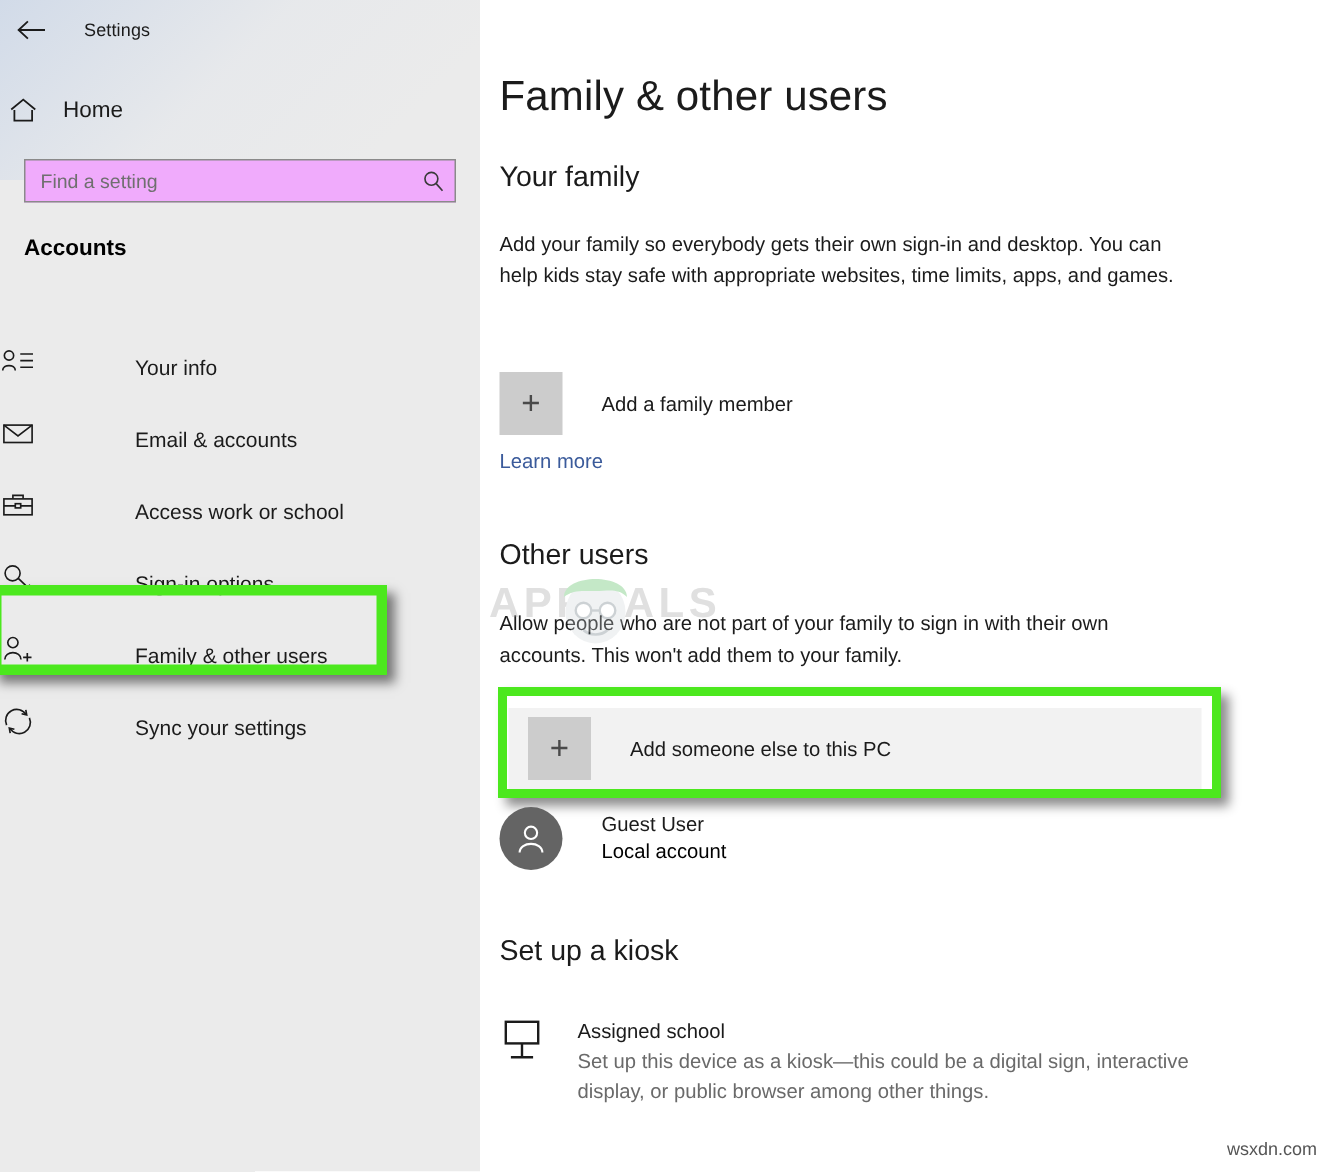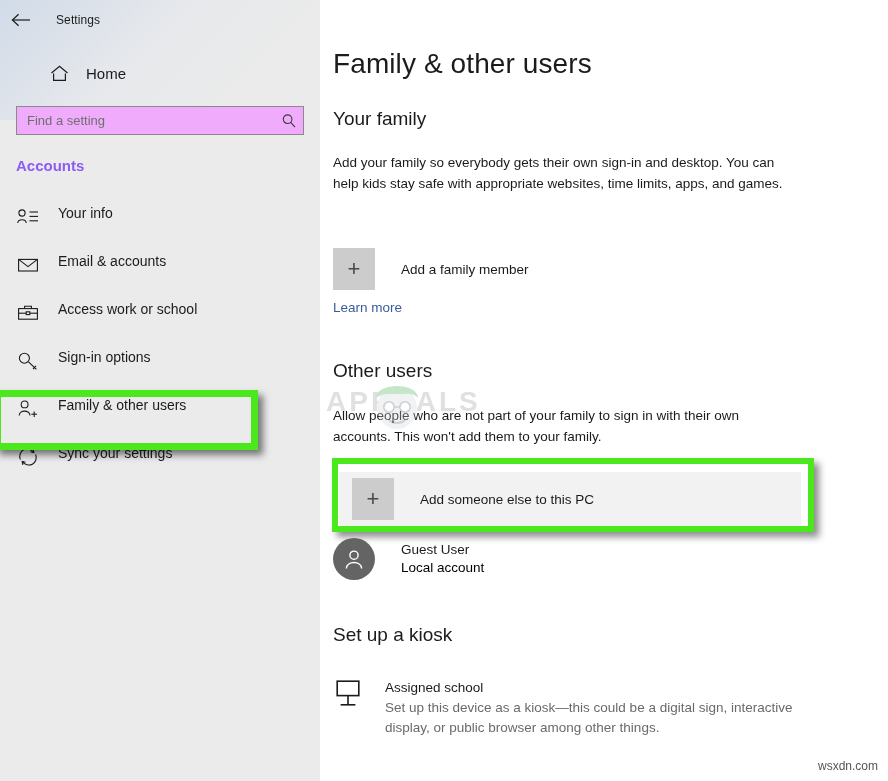--- a/index.html
+++ b/index.html
@@ -58,23 +58,22 @@
     letter-spacing: 0.1px;
     margin-left: 14px;
   }
 
   .home-row {
     position: absolute;
     top: 60px; left: 0;
     width: 320px; height: 26px;
     display: flex;
     align-items: center;
-    padding-left: 16px;
+    padding-left: 4px;
     box-sizing: border-box;
-    margin-left: 32px;
   }
   .home-icon {
     width: 22px; height: 22px;
     display: flex; align-items: center; justify-content: center;
   }
   .home-label {
     font-size: 15px;
     color: #1b1b1b;
     margin-left: 16px;
   }
@@ -105,34 +104,34 @@
     width: 28px;
     display: flex; align-items: center; justify-content: center;
     flex: 0 0 28px;
   }
 
   .section-title {
     position: absolute;
     top: 157px; left: 16px;
     font-size: 15px;
     font-weight: bold;
-    color: #8b5cf6;
+    color: #000000;
   }
 
   .nav {
     position: absolute;
     top: 205px; left: 0;
     width: 320px;
   }
   .nav-item {
     height: 48px;
     display: flex;
-    align-items: flex-start;
-    padding-left: 16px;
+    align-items: flex-end;
     box-sizing: border-box;
+    gap: 48px;
   }
   .nav-icon {
     width: 24px; height: 24px;
     display: flex; align-items: center; justify-content: center;
     flex: 0 0 24px;
   }
   .nav-label {
     font-size: 14px;
     color: #1b1b1b;
     margin-left: 18px;

